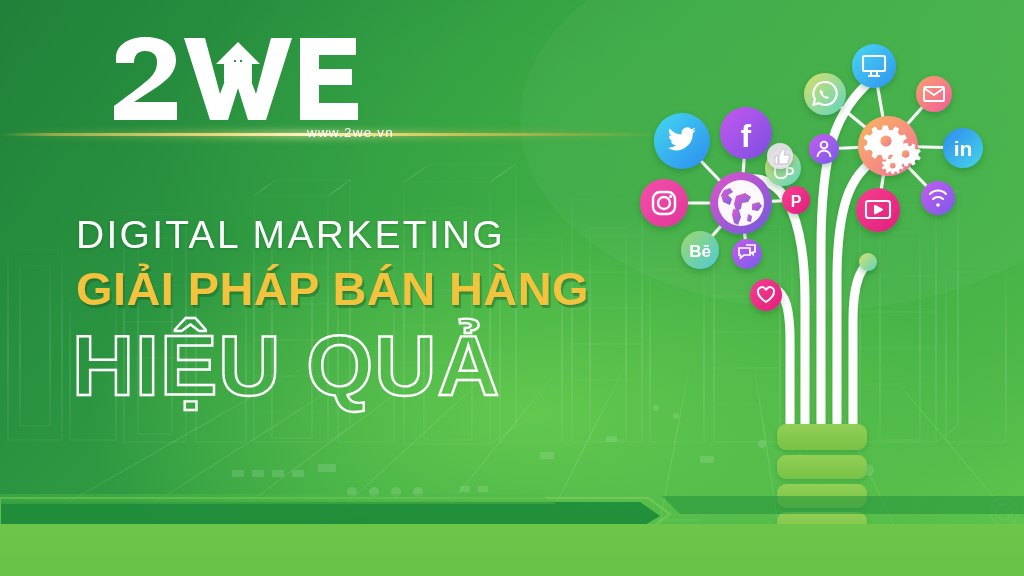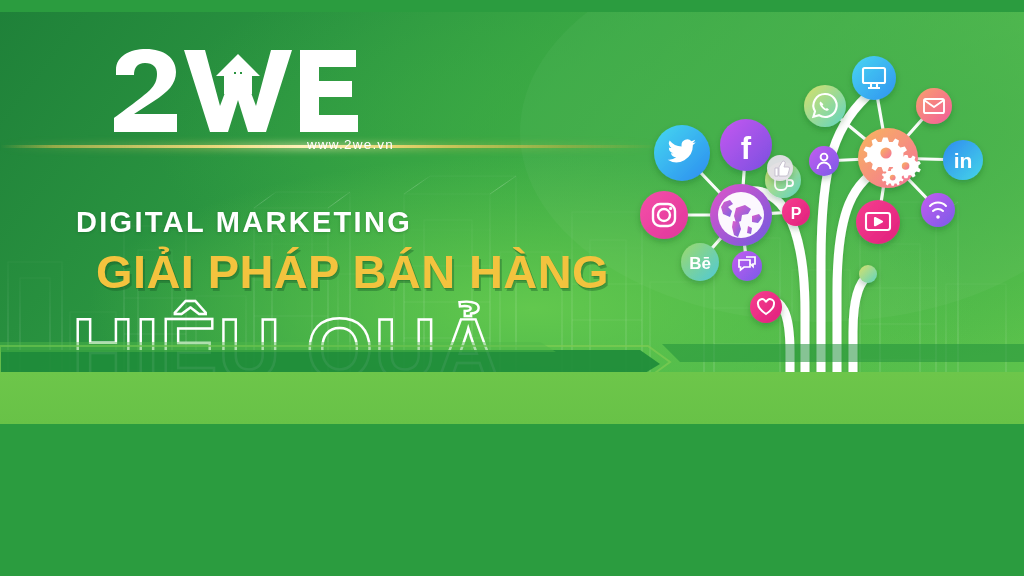--- a/index.html
+++ b/index.html
@@ -3,22 +3,22 @@
 <meta charset="utf-8">
 <style>
   * { margin:0; padding:0; box-sizing:border-box; }
   html,body { width:1024px; height:576px; overflow:hidden; }
   body {
     font-family:"Liberation Sans", sans-serif;
     background:#2b9c3f;
     position:relative;
   }
   #banner {
-    position:absolute; left:0; top:12px;
-    width:1024px; height:412px;
+    position:absolute; left:0; top:0;
+    width:1024px; height:576px;
     overflow:hidden;
     background:
       radial-gradient(ellipse 70% 60% at 52% 72%, #62c84e 0%, rgba(98,200,78,0) 62%),
       radial-gradient(ellipse 90% 80% at 78% 30%, #3fae45 0%, rgba(63,174,69,0) 70%),
       linear-gradient(128deg, #1f8139 0%, #2a9440 26%, #3aa944 52%, #4db84a 76%, #5ec44c 100%);
   }
 
   
   .bg-art { position:absolute; inset:0; pointer-events:none; }
   .bg-art svg { display:block; width:1024px; height:576px; }
@@ -51,31 +51,31 @@
   .logo-block { position:absolute; left:110px; top:36px; width:300px; }
   .logo-mark { display:block; }
   .logo-url {
     margin-top:3px; text-align:right; padding-right:16px;
     color:#ffffff; font-size:13.5px; letter-spacing:1.2px; font-weight:400;
   }
 
   
   .copy { position:absolute; left:76px; top:196px; width:620px; }
   .kicker {
-    color:#ffffff; font-size:29px; font-weight:700;
+    color:#ffffff; font-size:39px; font-weight:400;
     letter-spacing:2.3px; line-height:1;
     text-shadow:0 1px 3px rgba(0,60,20,.25);
+    margin-top:19px;
   }
   .headline {
     margin-top:11px;
     color:#f3c33e; font-size:47px; font-weight:800;
     letter-spacing:.4px; line-height:1.02;
     text-shadow:2px 3px 0 rgba(24,92,40,.38), 0 1px 1px rgba(20,80,35,.3);
     white-space:nowrap;
-    margin-left:20px;
   }
   .outline-wrap { margin-top:6px; height:96px; position:relative;padding-left:12px; }
   .outline-wrap svg { position:absolute; left:-4px; top:-6px; overflow:visible; }
   .outline-text {
     font-family:"Liberation Sans", sans-serif;
     font-size:86px; font-weight:800; letter-spacing:1px;
     fill:none; stroke:#ffffff; stroke-width:2.4px;
     paint-order:stroke;
   }
 

